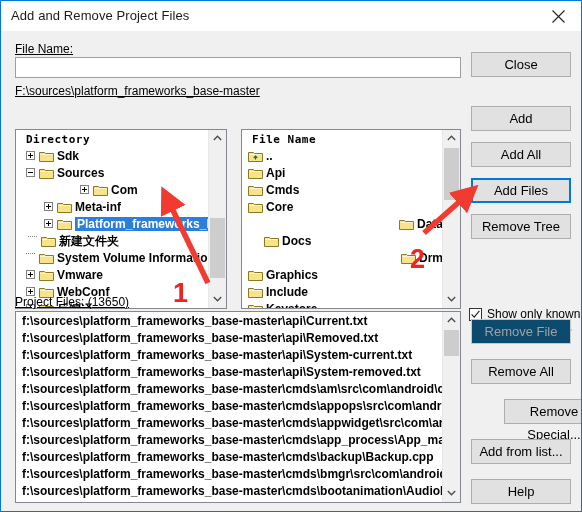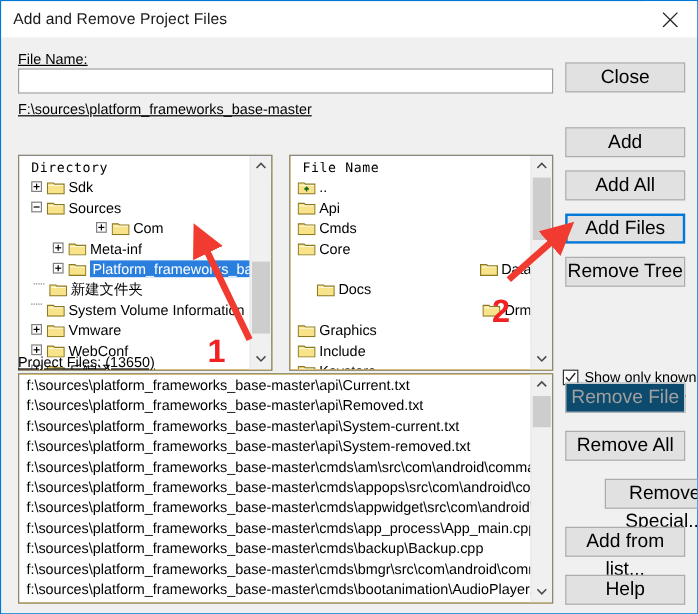--- a/index.html
+++ b/index.html
@@ -77,22 +77,23 @@
     padding: 0 3px;
     outline: none;
   }
   .path-label { left: 14px; top: 53px; }
 
   
   .panel {
     position: absolute;
     box-sizing: border-box;
     border: 1px solid #828790;
-    background: #eab308;
+    background: #4d7c0f;
     overflow: hidden;
+    font-weight: bold;
   }
   .panel-inner {
     position: absolute;
     left: 0; top: 0; right: 17px; bottom: 0;
     background: #ffffff;
     overflow: hidden;
   }
   .panel-hdr {
     font-family: "DejaVu Sans Mono", monospace;
     font-size: 11px;
@@ -204,21 +205,21 @@
   
   .btn {
     position: absolute;
     box-sizing: border-box;
     width: 100px;
     height: 25px;
     left: 470px;
     border: 1px solid #adadad;
     background: #e1e1e1;
     font-family: "Liberation Sans", sans-serif;
-    font-size: 16px;
+    font-size: 13px;
     color: #000;
     text-align: center;
     line-height: 23px;
     padding: 0;
     cursor: default;
   }
   .btn.focus {
     border: 2px solid #0078d7;
     line-height: 21px;
   }

